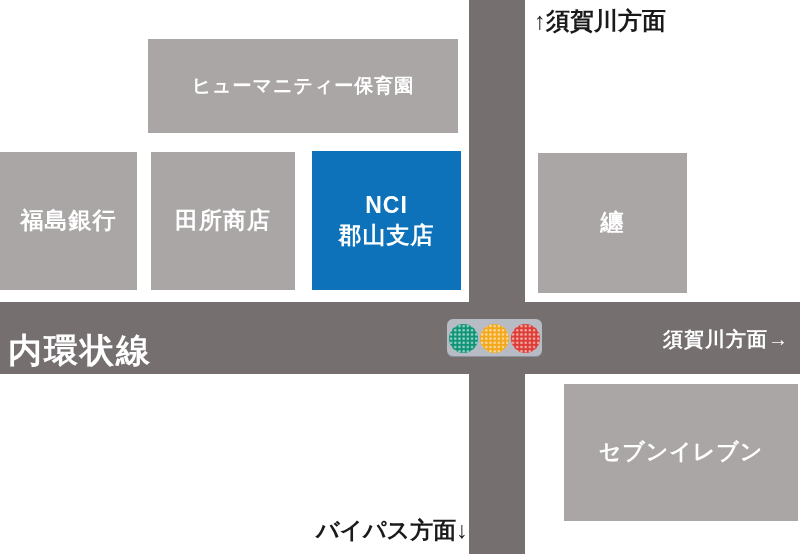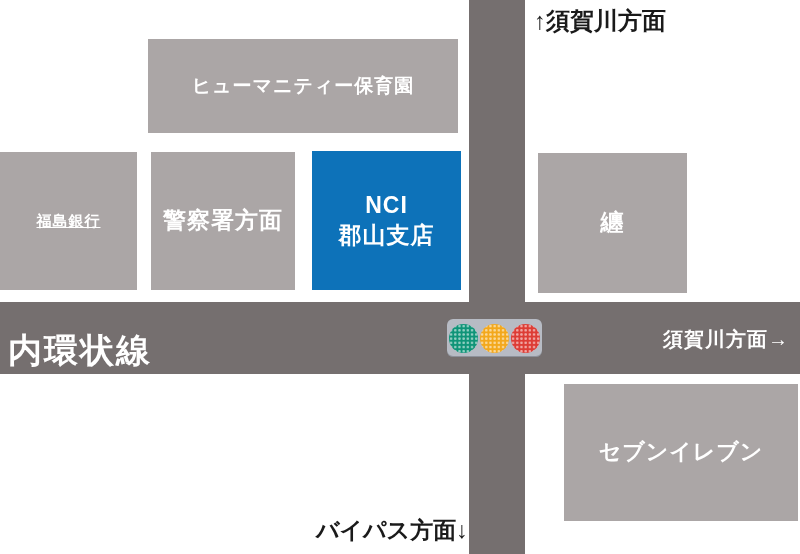--- a/index.html
+++ b/index.html
@@ -43,21 +43,21 @@
     flex-direction:column;
     align-items:center;
     justify-content:center;
     background:var(--building-gray);
     color:#ffffff;
     text-align:center;
     line-height:1.3;
     letter-spacing:1px;
   }
   .b-nursery{ left:148px; top:39px;  width:310px; height:94px;  font-size:19px; }
-  .b-bank{    left:0;     top:152px; width:137px; height:138px; font-size:15px;text-decoration:underline; }
+  .b-bank{    left:0;     top:152px; width:137px; height:138px; font-size:23px; }
   .b-shop{    left:151px; top:152px; width:144px; height:138px; font-size:23px; }
   .b-nci{     left:312px; top:151px; width:149px; height:139px; font-size:23px;
               background:var(--highlight-blue); }
   .b-matoi{   left:538px; top:153px; width:149px; height:140px; font-size:23px; }
   .b-seven{   left:564px; top:384px; width:234px; height:137px; font-size:22px; }
   .map-label{
     position:absolute;
     white-space:nowrap;
     line-height:1;
   }
@@ -116,21 +116,21 @@
 
   <div class="building b-nursery">
     <span>ヒューマニティー保育園</span>
   </div>
 
   <div class="building b-bank">
     <span>福島銀行</span>
   </div>
 
   <div class="building b-shop">
-    <span>警察署方面</span>
+    <span>田所商店</span>
   </div>
 
   <div class="building b-nci">
     <span>NCI</span>
     <span>郡山支店</span>
   </div>
 
   <div class="building b-matoi">
     <span>纏</span>
   </div>

